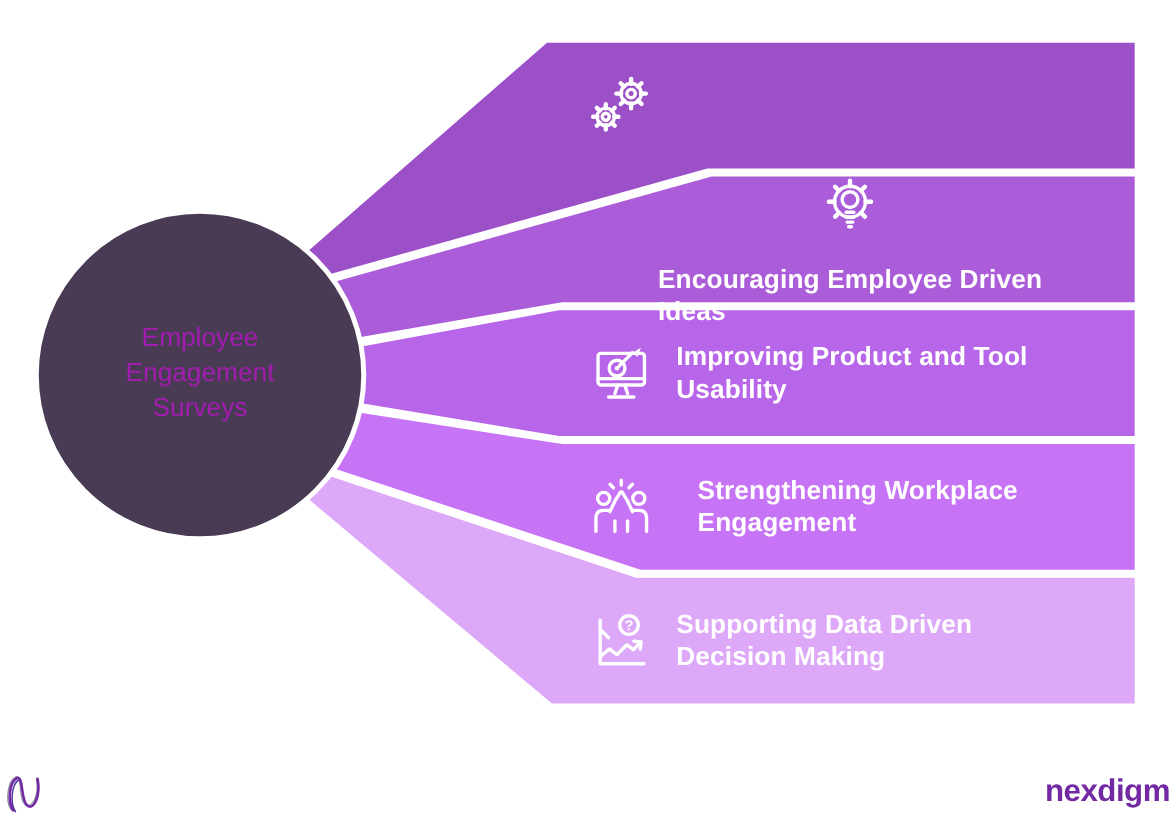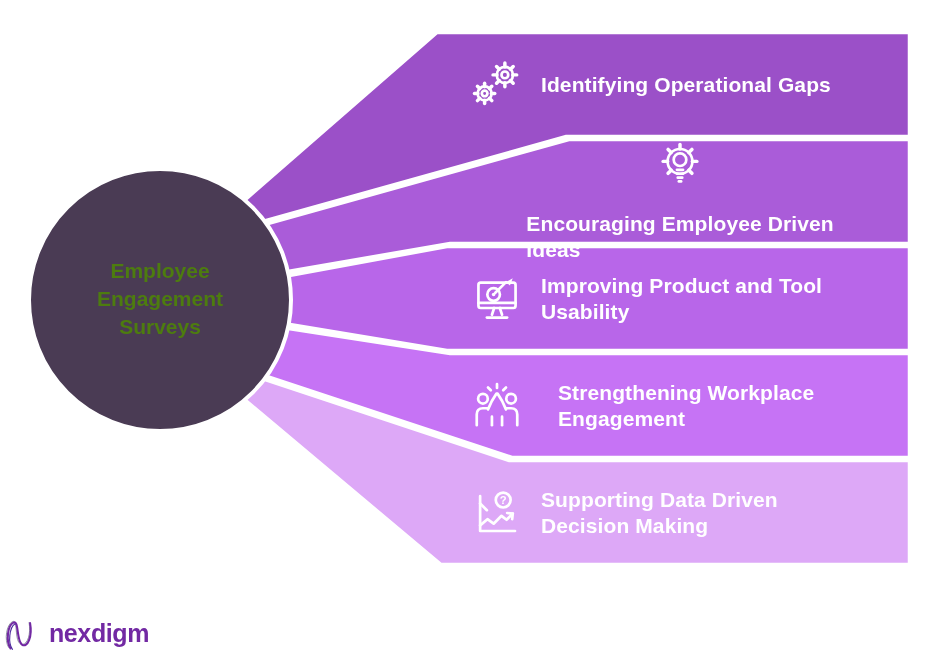--- a/index.html
+++ b/index.html
@@ -3,39 +3,39 @@
 <meta charset="utf-8">
 <style>
   html,body{margin:0;padding:0;background:#ffffff;}
   .canvas{
     position:relative;width:936px;height:665px;background:#ffffff;overflow:hidden;
     font-family:"Liberation Sans",sans-serif;
   }
   .fan-svg{position:absolute;left:0;top:0;width:936px;height:665px;}
   .center-label{
     position:absolute;left:50px;top:257px;width:220px;text-align:center;
-    color:#4d7c0f;font-size:21px;line-height:28px;font-weight:bold;white-space:pre-line;
+    color:#a21caf;font-size:21px;line-height:28px;font-weight:normal;white-space:pre-line;
   }
   .row{
     position:absolute;left:470px;width:420px;display:flex;align-items:center;gap:17px;
   }
   .row .icon-box{flex:0 0 54px;width:54px;height:54px;}
   .row .icon-box svg{width:54px;height:54px;display:block;}
   .banner-label{
     color:#ffffff;font-size:21px;line-height:26px;font-weight:bold;white-space:pre-line;
     letter-spacing:0.1px;
   }
   .row-1{top:33px;height:103px;}
   .row-2{top:140px;height:103px;flex-direction:column;}
   .row-3{top:247px;height:103px;}
   .row-4{top:354px;height:103px;gap:34px;}
   .row-5{top:461px;height:103px;}
   .footer{
     position:absolute;left:0;top:610px;width:936px;height:50px;
-    display:flex;align-items:center;justify-content:flex-start;gap:7px;
+    display:flex;align-items:center;justify-content:space-between;gap:7px;
   }
   .logo-mark svg{width:42px;height:42px;display:block;}
   .logo-text{
     color:#7229a3;font-size:25px;font-weight:bold;letter-spacing:-0.4px;
     padding-bottom:4px;
   }
   .ic{stroke:#ffffff;fill:none;stroke-width:2.4;stroke-linecap:round;stroke-linejoin:round;}
   .ic-thick{stroke:#ffffff;fill:none;stroke-width:3.1;stroke-linecap:round;}
 </style>
 </head>
@@ -78,21 +78,20 @@
             <line x1="19.4" y1="37.9" x2="17.3" y2="35.8"></line>
           <line x1="13" y1="40.5" x2="13" y2="37.5"></line>
             <line x1="6.6" y1="37.9" x2="8.7" y2="35.8"></line>
           <line x1="4" y1="31.5" x2="7" y2="31.5"></line>
             <line x1="6.6" y1="25.1" x2="8.7" y2="27.2"></line>
         </g>
         <circle class="ic" cx="13" cy="31.5" r="6.2"></circle>
         <circle class="ic" cx="13" cy="31.5" r="2.5"></circle>
       </svg>
     </div>
-    <div class="banner-label">Identifying Operational Gaps</div>
   </div>
 
   <div class="row row-2">
     <div class="icon-box">
       <svg viewBox="0 0 48 48">
         <g class="ic-thick">
           <line x1="24" y1="4" x2="24" y2="8"></line>
             <line x1="34.6" y1="8.4" x2="31.8" y2="11.2"></line>
           <line x1="39" y1="19" x2="35" y2="19"></line>
             <line x1="34.6" y1="29.6" x2="31.8" y2="26.8"></line>

